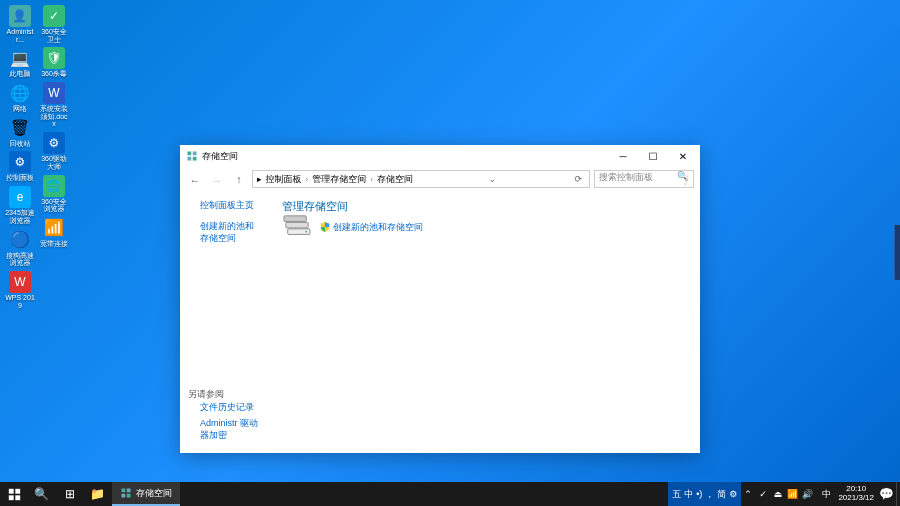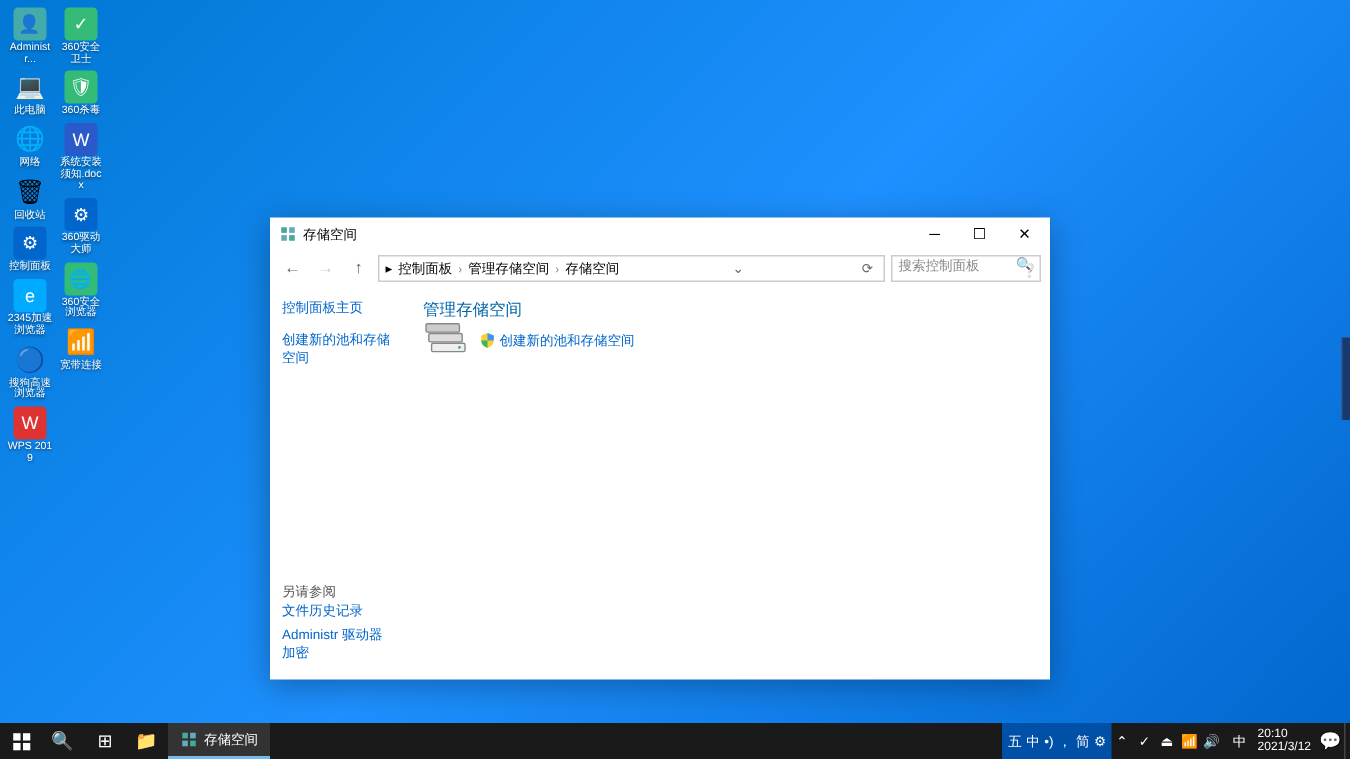--- a/index.html
+++ b/index.html
@@ -30,21 +30,21 @@
 .navbar { height: 24px; display: flex; align-items: center; gap: 4px; padding: 0 6px; }
 .navbtn { width: 18px; height: 18px; display: flex; align-items: center; justify-content: center; cursor: pointer; color: #666; font-size: 11px; }
 .breadcrumb { flex: 1; border: 1px solid #ccc; height: 18px; display: flex; align-items: center; padding: 0 4px; font-size: 9px; gap: 4px; }
 .bc-sep { color: #888; font-size: 8px; }
 .bc-dd { margin-left: auto; color: #666; cursor: pointer; padding: 0 3px; }
 .bc-item { cursor: pointer; }
 .searchbox { width: 100px; border: 1px solid #ccc; height: 18px; display: flex; align-items: flex-start; padding: 0 4px; color: #888; font-size: 9px; gap: 3px; }
 
 .body { flex: 1; display: flex; }
 .sidebar { width: 90px; padding: 8px 8px; font-size: 9px; display: flex; flex-direction: column; }
-.sidebar a { color: #0066cc; text-decoration: none; cursor: pointer; display: block; line-height: 1.4; }
+.sidebar a { color: #0066cc; text-decoration: none; cursor: pointer; display: block; line-height: 1.4; margin-left: 12px; }
 .sidebar .home { color: #0066cc; margin-bottom: 8px; }
 .sidebar .create { color: #0066cc; }
 .sidebar .spacer { flex: 1; }
 .sidebar .seealso-h { color: #555; margin-bottom: 0; }
 .sidebar .seealso-l { margin-bottom: 3px; }
 
 .content { flex: 1; padding: 8px 12px; font-size: 9px; }
 .content h2 { color: #0066aa; font-size: 11px; font-weight: normal; margin-bottom: 0; }
 .content p { color: #444; font-size: 8.5px; line-height: 1.4; margin-bottom: 10px; }
 .action-row { display: flex; align-items: center; gap: 8px; }
@@ -57,21 +57,21 @@
 .taskbar { position: absolute; left: 0; right: 0; bottom: 0; height: 24px; background: #1a1a1a; display: flex; align-items: center; }
 .tb-btn { height: 24px; min-width: 28px; display: flex; align-items: center; justify-content: center; cursor: pointer; color: #fff; font-size: 12px; }
 .tb-search { width: 24px; }
 .tb-task { width: 24px; }
 .tb-app { padding: 0 8px; gap: 4px; font-size: 9px; background: #333; border-bottom: 2px solid #76b9ed; }
 .tb-gap { flex: 1; }
 .tray { display: flex; align-items: center; gap: 2px; padding-right: 4px; }
 .tray-ico { width: 13px; height: 13px; display:flex; align-items:center; justify-content:center; font-size: 9px; color: #fff; }
 .ime-bar { display: flex; background: #0050a8; height: 24px; align-items: center; padding: 0 4px; gap: 3px; }
 .ime-bar span { color: #fff; font-size: 9px; }
-.clock { color: #fff; font-size: 8px; text-align: left; line-height: 1.1; padding: 0 4px; }
+.clock { color: #fff; font-size: 8px; text-align: center; line-height: 1.1; padding: 0 4px; }
 .showdesk { width: 4px; height: 24px; border-left: 1px solid #444; }
 </style>
 </head>
 <body>
 
 <div class="desktop">
   <div class="desktop-icons" id="dicons">
       <div class="icon-col">
         <div class="desktop-icon">
           <div class="glyph" style="background: rgb(68, 170, 170); border-radius: 3px; color: rgb(255, 255, 255); font-size: 12px;">👤</div>

